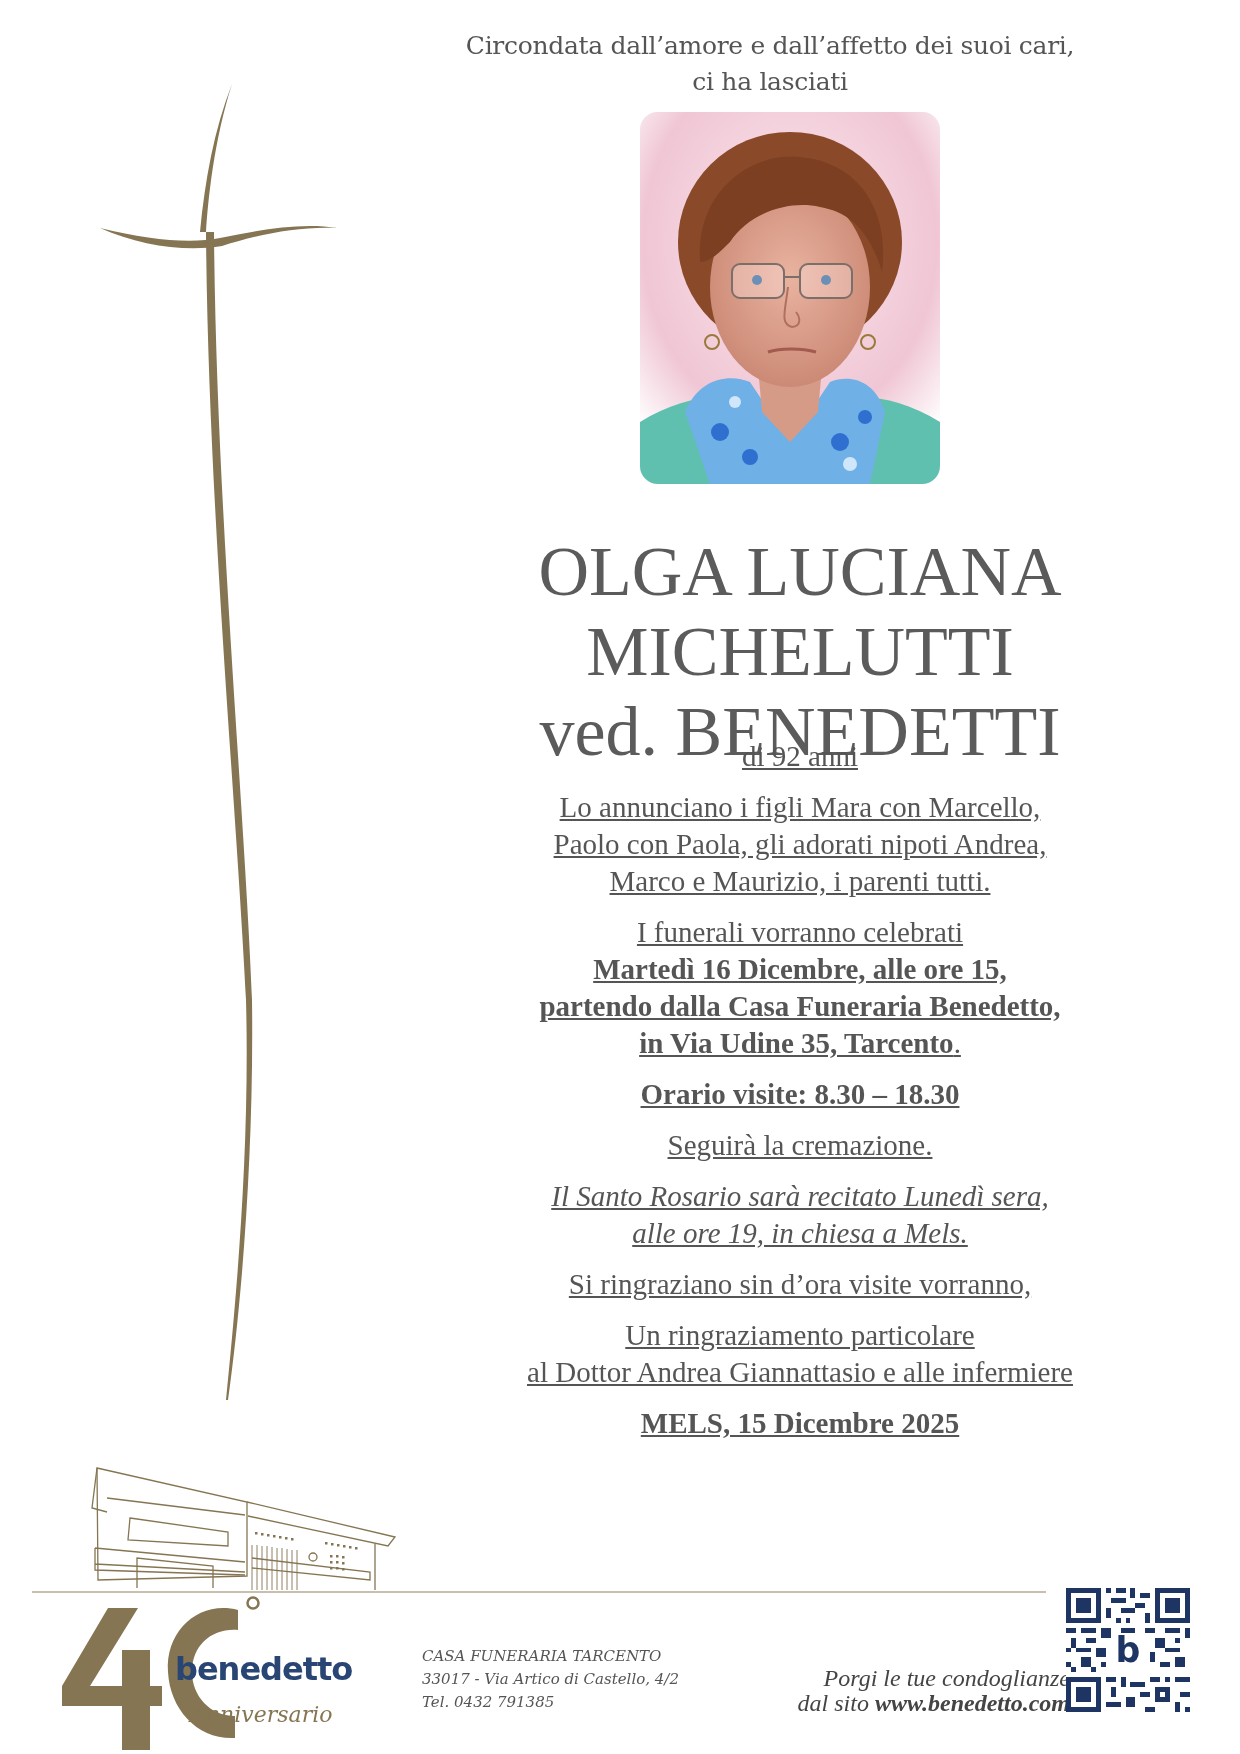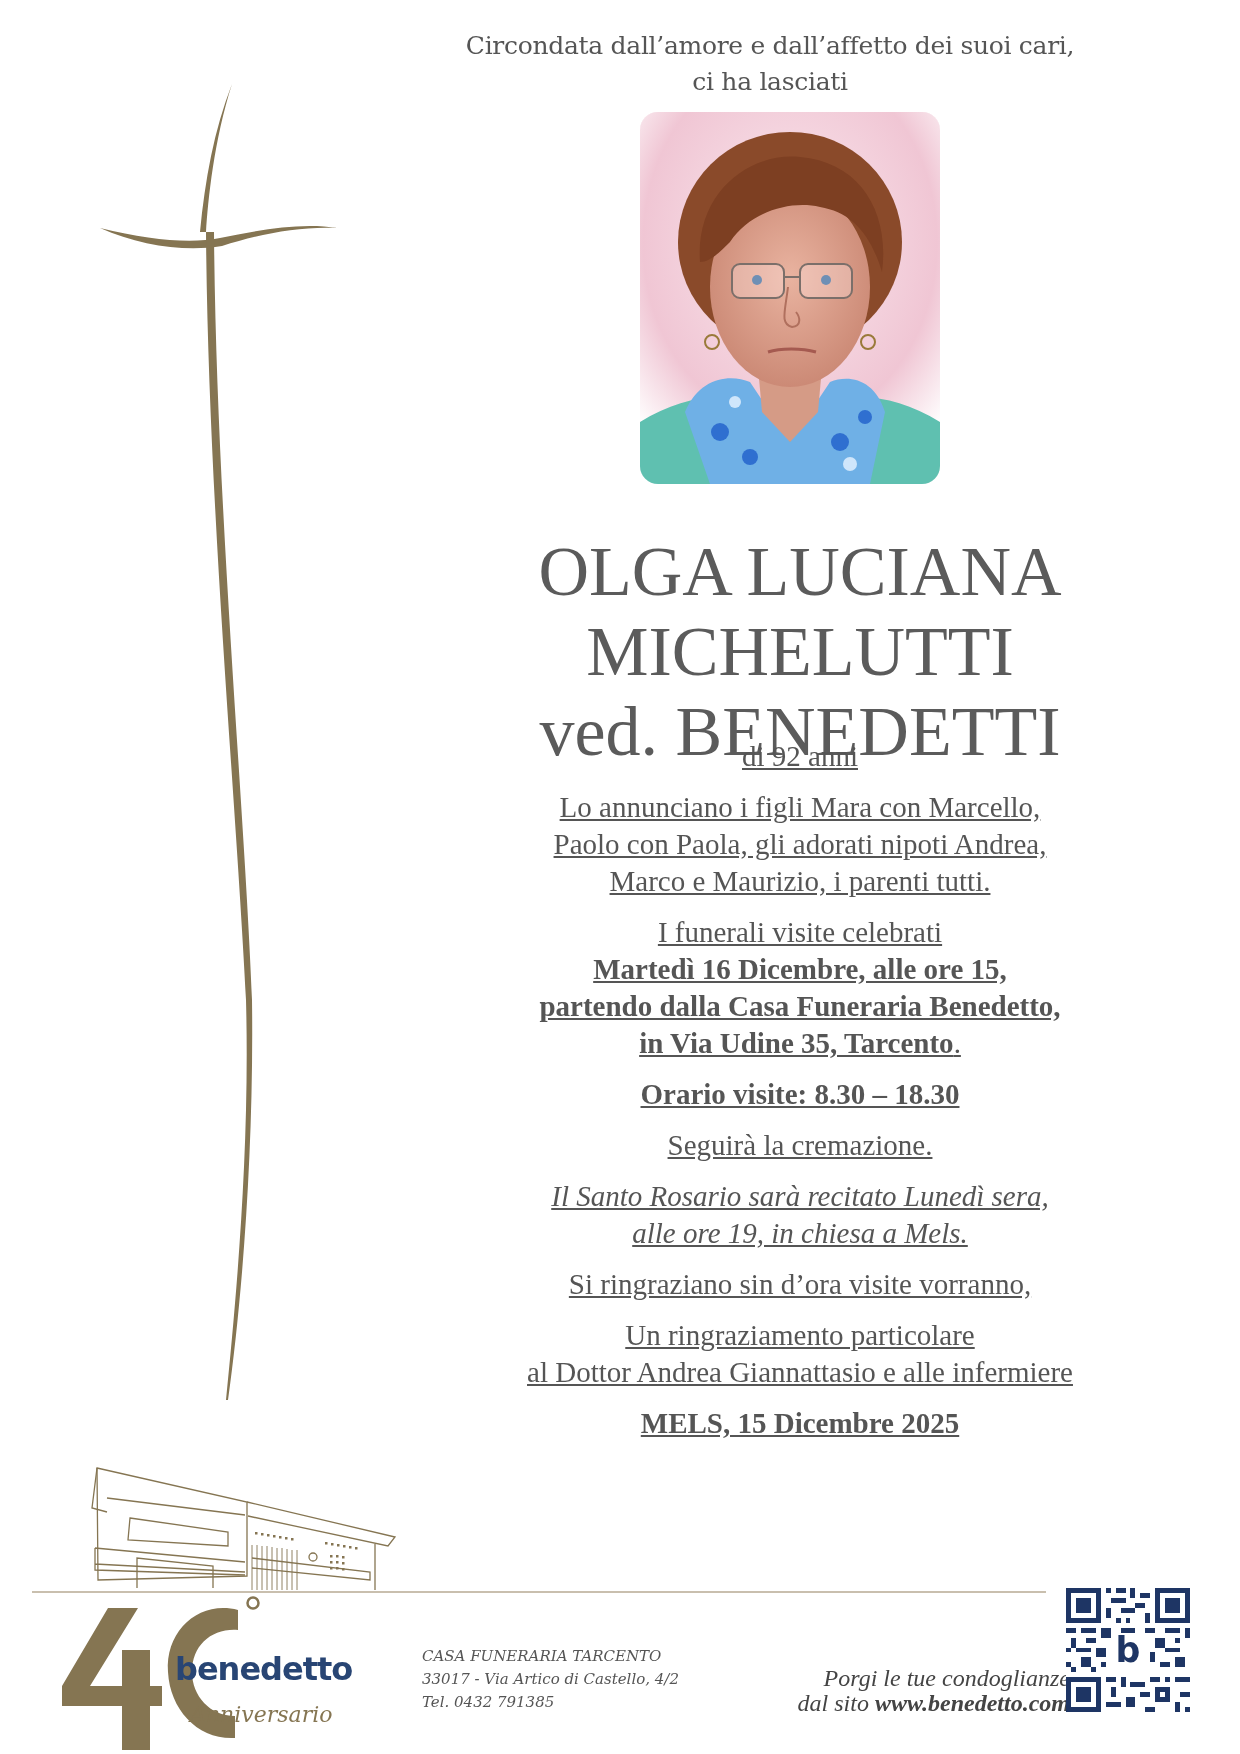--- a/index.html
+++ b/index.html
@@ -134,21 +134,21 @@
 <div class="main-text">
   <div class="age">di 92 anni</div>
 
   <div class="block">
     <span>Lo annunciano i figli Mara con Marcello,</span>
     <span>Paolo con Paola, gli adorati nipoti Andrea,</span>
     <span>Marco e Maurizio, i parenti tutti.</span>
   </div>
 
   <div class="block">
-    <span>I funerali visite celebrati</span>
+    <span>I funerali vorranno celebrati</span>
     <span class="b">Martedì 16 Dicembre, alle ore 15,</span>
     <span class="b">partendo dalla Casa Funeraria Benedetto,</span>
     <span><b>in Via Udine 35, Tarcento</b><span style="display:inline">.</span></span>
   </div>
 
   <div class="block b">Orario visite: 8.30 – 18.30</div>
 
   <div class="block">Seguirà la cremazione.</div>
 
   <div class="block i">

